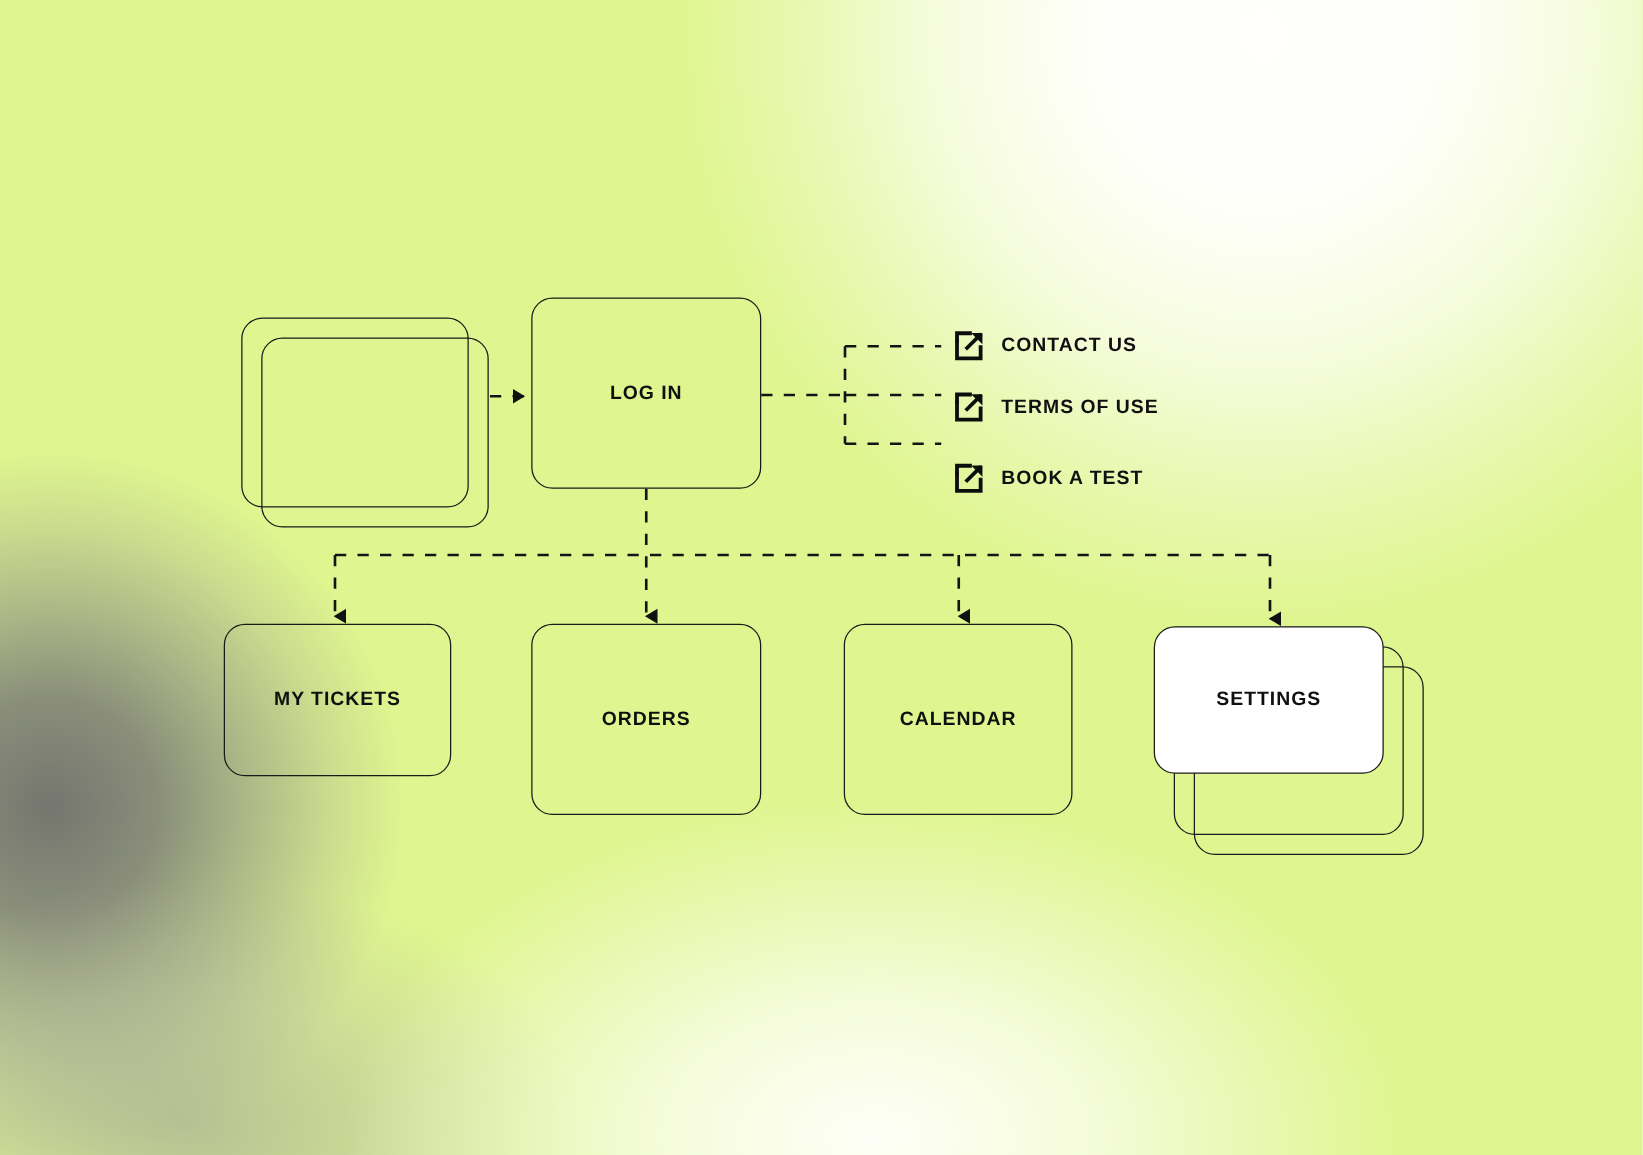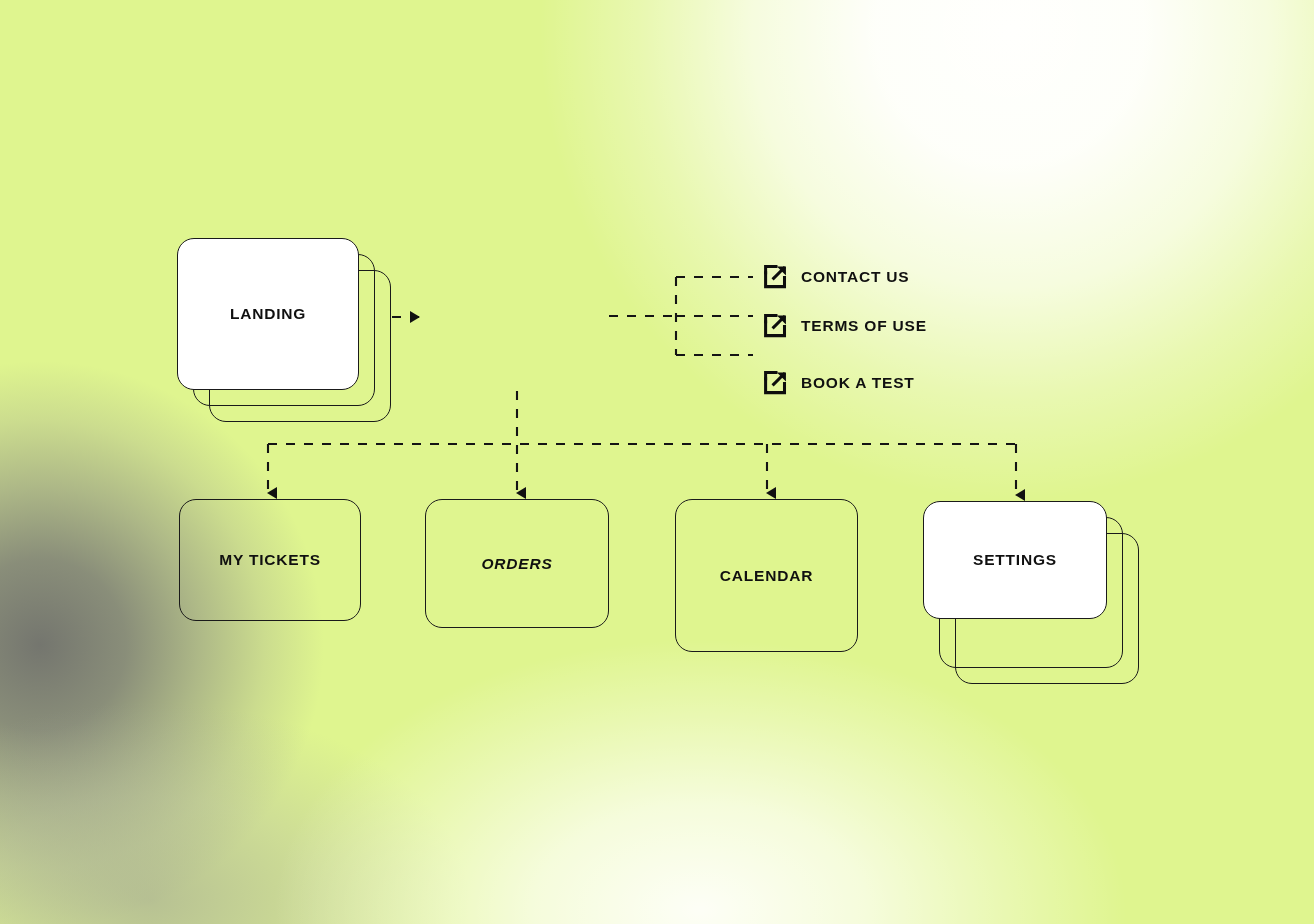--- a/index.html
+++ b/index.html
@@ -145,24 +145,24 @@
       <path d="M 268 444 L 1016 444"></path>
 
       <path d="M 268 444 L 268 493" marker-end="url(#arrow-down)"></path>
       <path d="M 767 444 L 767 493" marker-end="url(#arrow-down)"></path>
       <path d="M 1016 444 L 1016 495" marker-end="url(#arrow-down)"></path>
     </g>
   </svg>
 
   <div class="stack-layer" style="left:209px; top:270px; width:182px; height:152px;"></div>
   <div class="stack-layer" style="left:193px; top:254px; width:182px; height:152px;"></div>
-  <div class="node solid" style="left:177px; top:238px; width:182px; height:152px;">
-    <span class="node-label">LANDING</span>
-  </div>
-
+
+  <div class="node transparent" style="left:425px; top:238px; width:184px; height:153px;">
+    <span class="node-label">LOG IN</span>
+  </div>
 
   <div class="link-row" style="left:762px; top:263px;">
     <svg class="link-icon" viewBox="0 0 24 24" xmlns="http://www.w3.org/2000/svg">
       <path d="M 3.2 8.6 L 3.2 21.0 L 20.0 21.0 L 20.0 13.0" fill="none" stroke="#0d0d0d" stroke-width="2.7" stroke-linecap="square" stroke-linejoin="miter"></path>
       <path d="M 3.2 8.6 L 3.2 3.2 L 12.4 3.2" fill="none" stroke="#0d0d0d" stroke-width="2.7" stroke-linecap="square" stroke-linejoin="miter"></path>
       <path d="M 9.4 14.6 L 20.4 3.6" fill="none" stroke="#0d0d0d" stroke-width="2.7" stroke-linecap="butt"></path>
       <path d="M 13.3 3.0 L 21.3 3.0 L 21.3 11.0 Z" fill="#0d0d0d"></path>
     </svg>
     <span class="link-label">CONTACT US</span>
   </div>
@@ -184,21 +184,21 @@
       <path d="M 9.4 14.6 L 20.4 3.6" fill="none" stroke="#0d0d0d" stroke-width="2.7" stroke-linecap="butt"></path>
       <path d="M 13.3 3.0 L 21.3 3.0 L 21.3 11.0 Z" fill="#0d0d0d"></path>
     </svg>
     <span class="link-label">BOOK A TEST</span>
   </div>
 
   <div class="node transparent" style="left:179px; top:499px; width:182px; height:122px;">
     <span class="node-label">MY TICKETS</span>
   </div>
 
-  <div class="node transparent" style="left:425px; top:499px; width:184px; height:129px;font-style:italic;">
+  <div class="node transparent" style="left:425px; top:499px; width:184px; height:153px;">
     <span class="node-label">ORDERS</span>
   </div>
 
   <div class="node transparent" style="left:675px; top:499px; width:183px; height:153px;justify-content:center;">
     <span class="node-label">CALENDAR</span>
   </div>
 
   <div class="stack-layer" style="left:955px; top:533px; width:184px; height:151px;"></div>
   <div class="stack-layer" style="left:939px; top:517px; width:184px; height:151px;"></div>
   <div class="node solid" style="left:923px; top:501px; width:184px; height:118px;">

